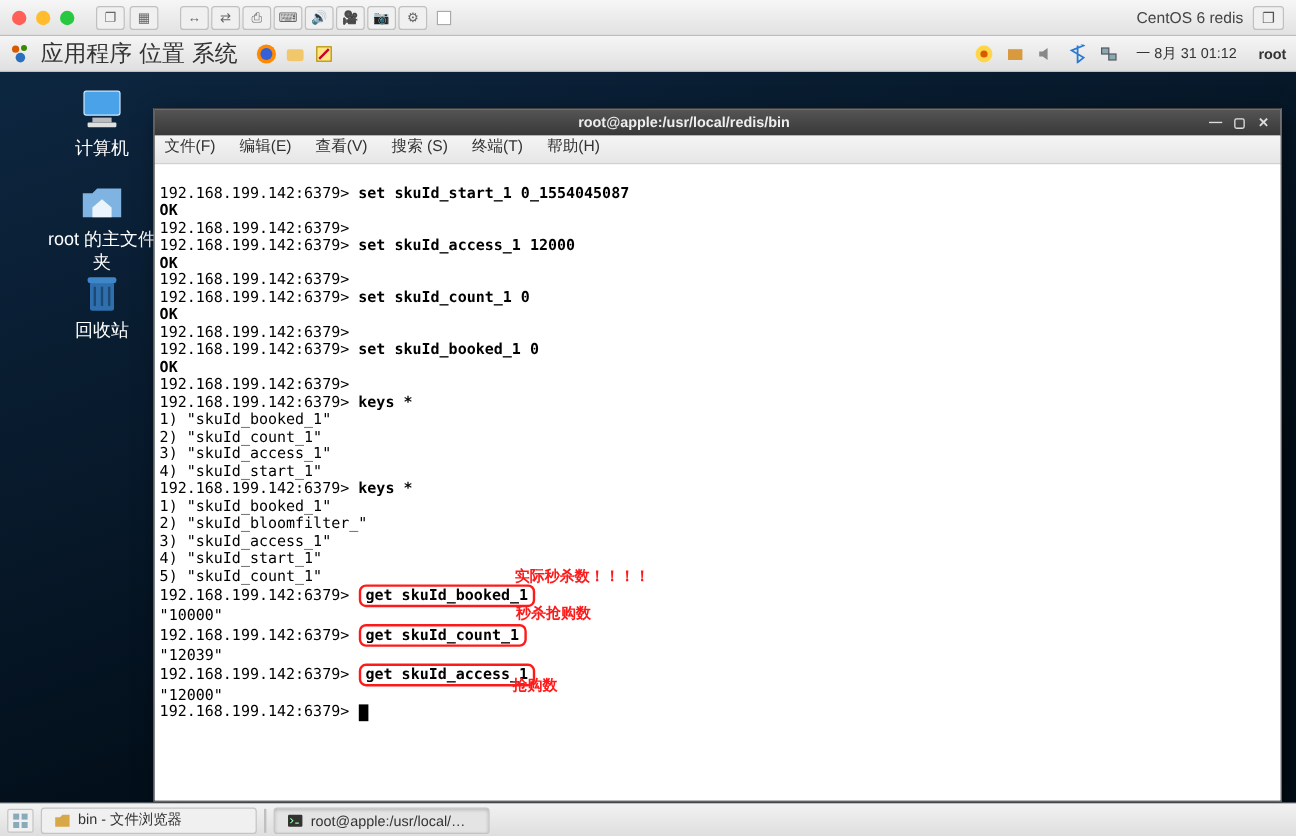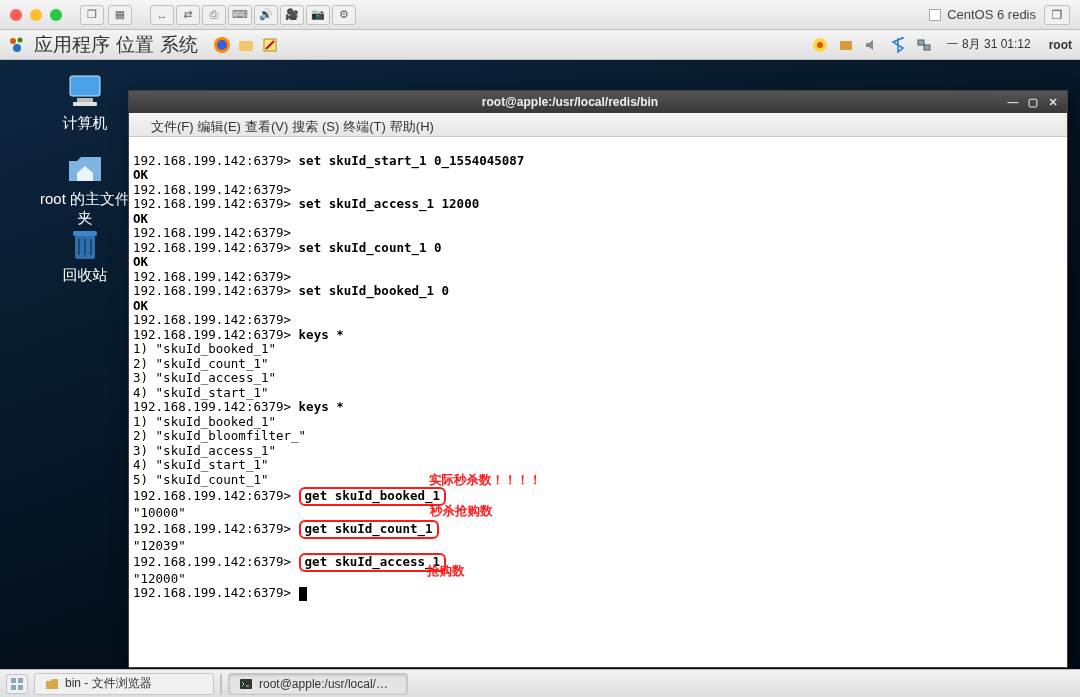--- a/index.html
+++ b/index.html
@@ -28,21 +28,21 @@
   .dot.green { background:#28c940; }
   .host-icons { display:flex; gap:4px; }
   .host-icons .btn, .host-icons2 .btn {
     width:24px; height:20px; border:1px solid #c0c0c0; border-radius:3px;
     display:flex; align-items:center; justify-content:center;
     background:#f0f0f0; color:#666; font-size:11px;
   }
   .host-icons2 { display:flex; gap:2px; margin-left:10px; }
   .host-title {
     flex:1; text-align:center; color:#444; font-size:13px;
-    display:flex; justify-content:flex-end; align-items:center; gap:6px;
+    display:flex; justify-content:space-between; align-items:center; gap:6px;
   }
   .host-title .ic { width:12px; height:12px; border:1px solid #aaa; background:#fff; }
   .host-right-btn {
     width:26px; height:20px; border:1px solid #c0c0c0; border-radius:3px;
     display:flex; align-items:center; justify-content:center; background:#f0f0f0;
   }
 
   
   .gnome-panel {
     height: 30px;
@@ -99,23 +99,23 @@
     padding:0 6px;
     font-weight:bold;
   }
   .term-titlebar .t-title { flex:1; text-align:center; }
   .term-titlebar .t-btns { display:flex; gap:4px; }
   .term-titlebar .t-btn { width:16px; height:14px; display:flex; align-items:center; justify-content:center; font-size:11px; color:#ddd; }
   .term-menubar {
     height:24px;
     background:linear-gradient(#f4f4f4,#e6e6e6);
     border-bottom:1px solid #c8c8c8;
-    display:flex; align-items:flex-end;
-    padding:0 22px;
-    gap:4px;
+    display:flex; align-items:flex-start;
+    padding:0 8px;
+    gap:20px;
     font-size:13px; color:#333;
   }
   .term-body {
     flex:1;
     overflow:auto;
     background:#fff;
     font-family: "DejaVu Sans Mono","Courier New",monospace;
     font-size:12.5px;
     line-height:14.5px;
     color:#000;

